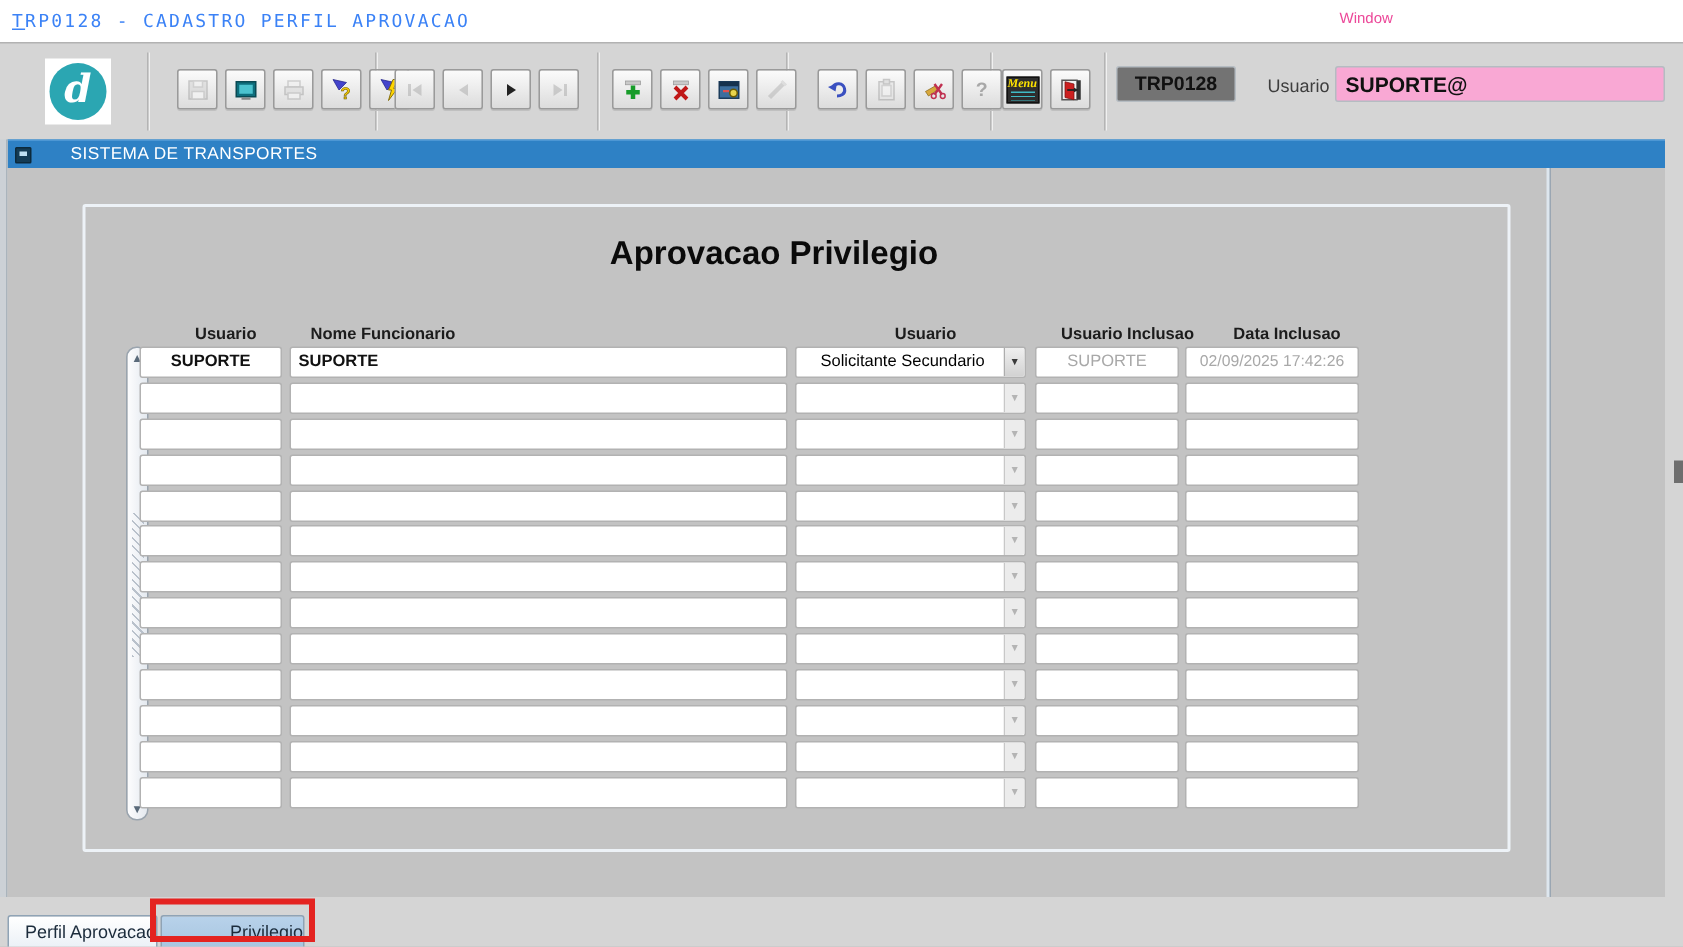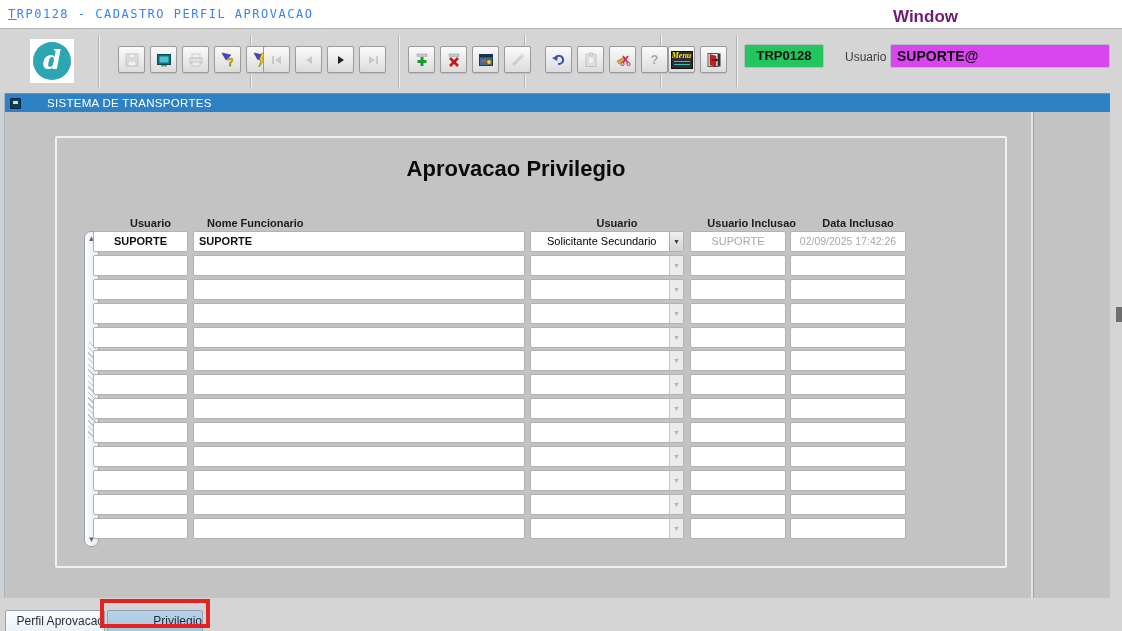--- a/index.html
+++ b/index.html
@@ -9,21 +9,21 @@
     background:#d5d5d5; font-family:"Liberation Sans", sans-serif;
   }
 
   
   .titlebar { position:absolute; left:0; top:0; width:1122px; height:28px; background:#ffffff; }
   .titlebar-title {
     position:absolute; left:8px; top:7px;
     font-family:"DejaVu Sans Mono", monospace; font-size:12px; letter-spacing:1.5px; color:#3b82f6;
   }
   .titlebar-title::first-letter { text-decoration:underline; }
-  .menu-window { position:absolute; left:893px; top:7px; font-size:17px; color:#701a75;font-weight:bold; }
+  .menu-window { position:absolute; left:893px; top:7px; font-size:10px; color:#ec4899; }
 
   
   .toolbar { position:absolute; left:0; top:28px; width:1122px; height:65px; background:#d5d5d5; border-top:1px solid #b2b2b2; }
   .logo { position:absolute; left:30px; top:10px; width:44px; height:44px; background:#fff; display:flex; align-items:center; justify-content:center; }
   .logo-circle {
     width:38px; height:38px; border-radius:50%; background:#2ba6b2; color:#fff;
     display:flex; align-items:center; justify-content:center;
     font-family:"DejaVu Serif", serif; font-style:italic; font-weight:bold; font-size:26px; padding-bottom:3px;
   }
   .tb-sep { position:absolute; top:6px; height:52px; width:2px; border-left:1px solid #b4b4b4; border-right:1px solid #f0f0f0; }
@@ -35,27 +35,27 @@
   }
   .tb-btn.disabled { color:#a8a8a8; }
   .tb-btn.disabled svg { filter:grayscale(1) opacity(0.5); }
   .tb-btn svg { display:block; }
   .glyph-q { font-weight:bold; font-size:13px; }
   .menu-ic { width:22px; height:18px; background:#2e2e2e; border:1px solid #111; display:flex; flex-direction:column; align-items:center; justify-content:center; }
   .menu-word { color:#ffe400; font-family:"Liberation Serif", serif; font-style:italic; font-weight:bold; font-size:8px; line-height:8px; }
   .menu-lines { width:16px; height:6px; margin-top:1px;
     background:repeating-linear-gradient(#3fbac4 0 1px, transparent 1px 3px); }
   .prog-field {
-    position:absolute; left:744px; top:15px; width:80px; height:24px; background:#22c55e;
+    position:absolute; left:744px; top:15px; width:80px; height:24px; background:#737373;
     border:1px solid #b5bcc2; border-radius:2px; font-weight:bold; font-size:13px; color:#111;
     text-align:center; line-height:22px;
   }
   .user-label { position:absolute; left:845px; top:21px; font-size:12px; color:#3e3e3e; }
   .user-field {
-    position:absolute; left:890px; top:15px; width:220px; height:24px; background:#d946ef;
+    position:absolute; left:890px; top:15px; width:220px; height:24px; background:#f9a8d4;
     border:1px solid #b5bcc2; border-radius:2px; font-weight:bold; font-size:14px; color:#111;
     line-height:22px; padding-left:6px;
   }
 
   
   .header-bar { position:absolute; left:5px; top:93px; width:1105px; height:19px; background:#2e81c5; display:flex; align-items:center; border-top:1px solid #4d97d4; }
   .hb-icon { margin-left:5px; width:11px; height:11px; background:#143c55; border:1px solid #0c2a3c; position:relative; border-radius:1px; }
   .hb-icon::after { content:""; position:absolute; left:2px; top:2px; width:5px; height:3px; background:#bfe0f2; }
   .hb-title { color:#ffffff; font-size:11.5px; margin-left:26px; letter-spacing:0.3px; }
 

